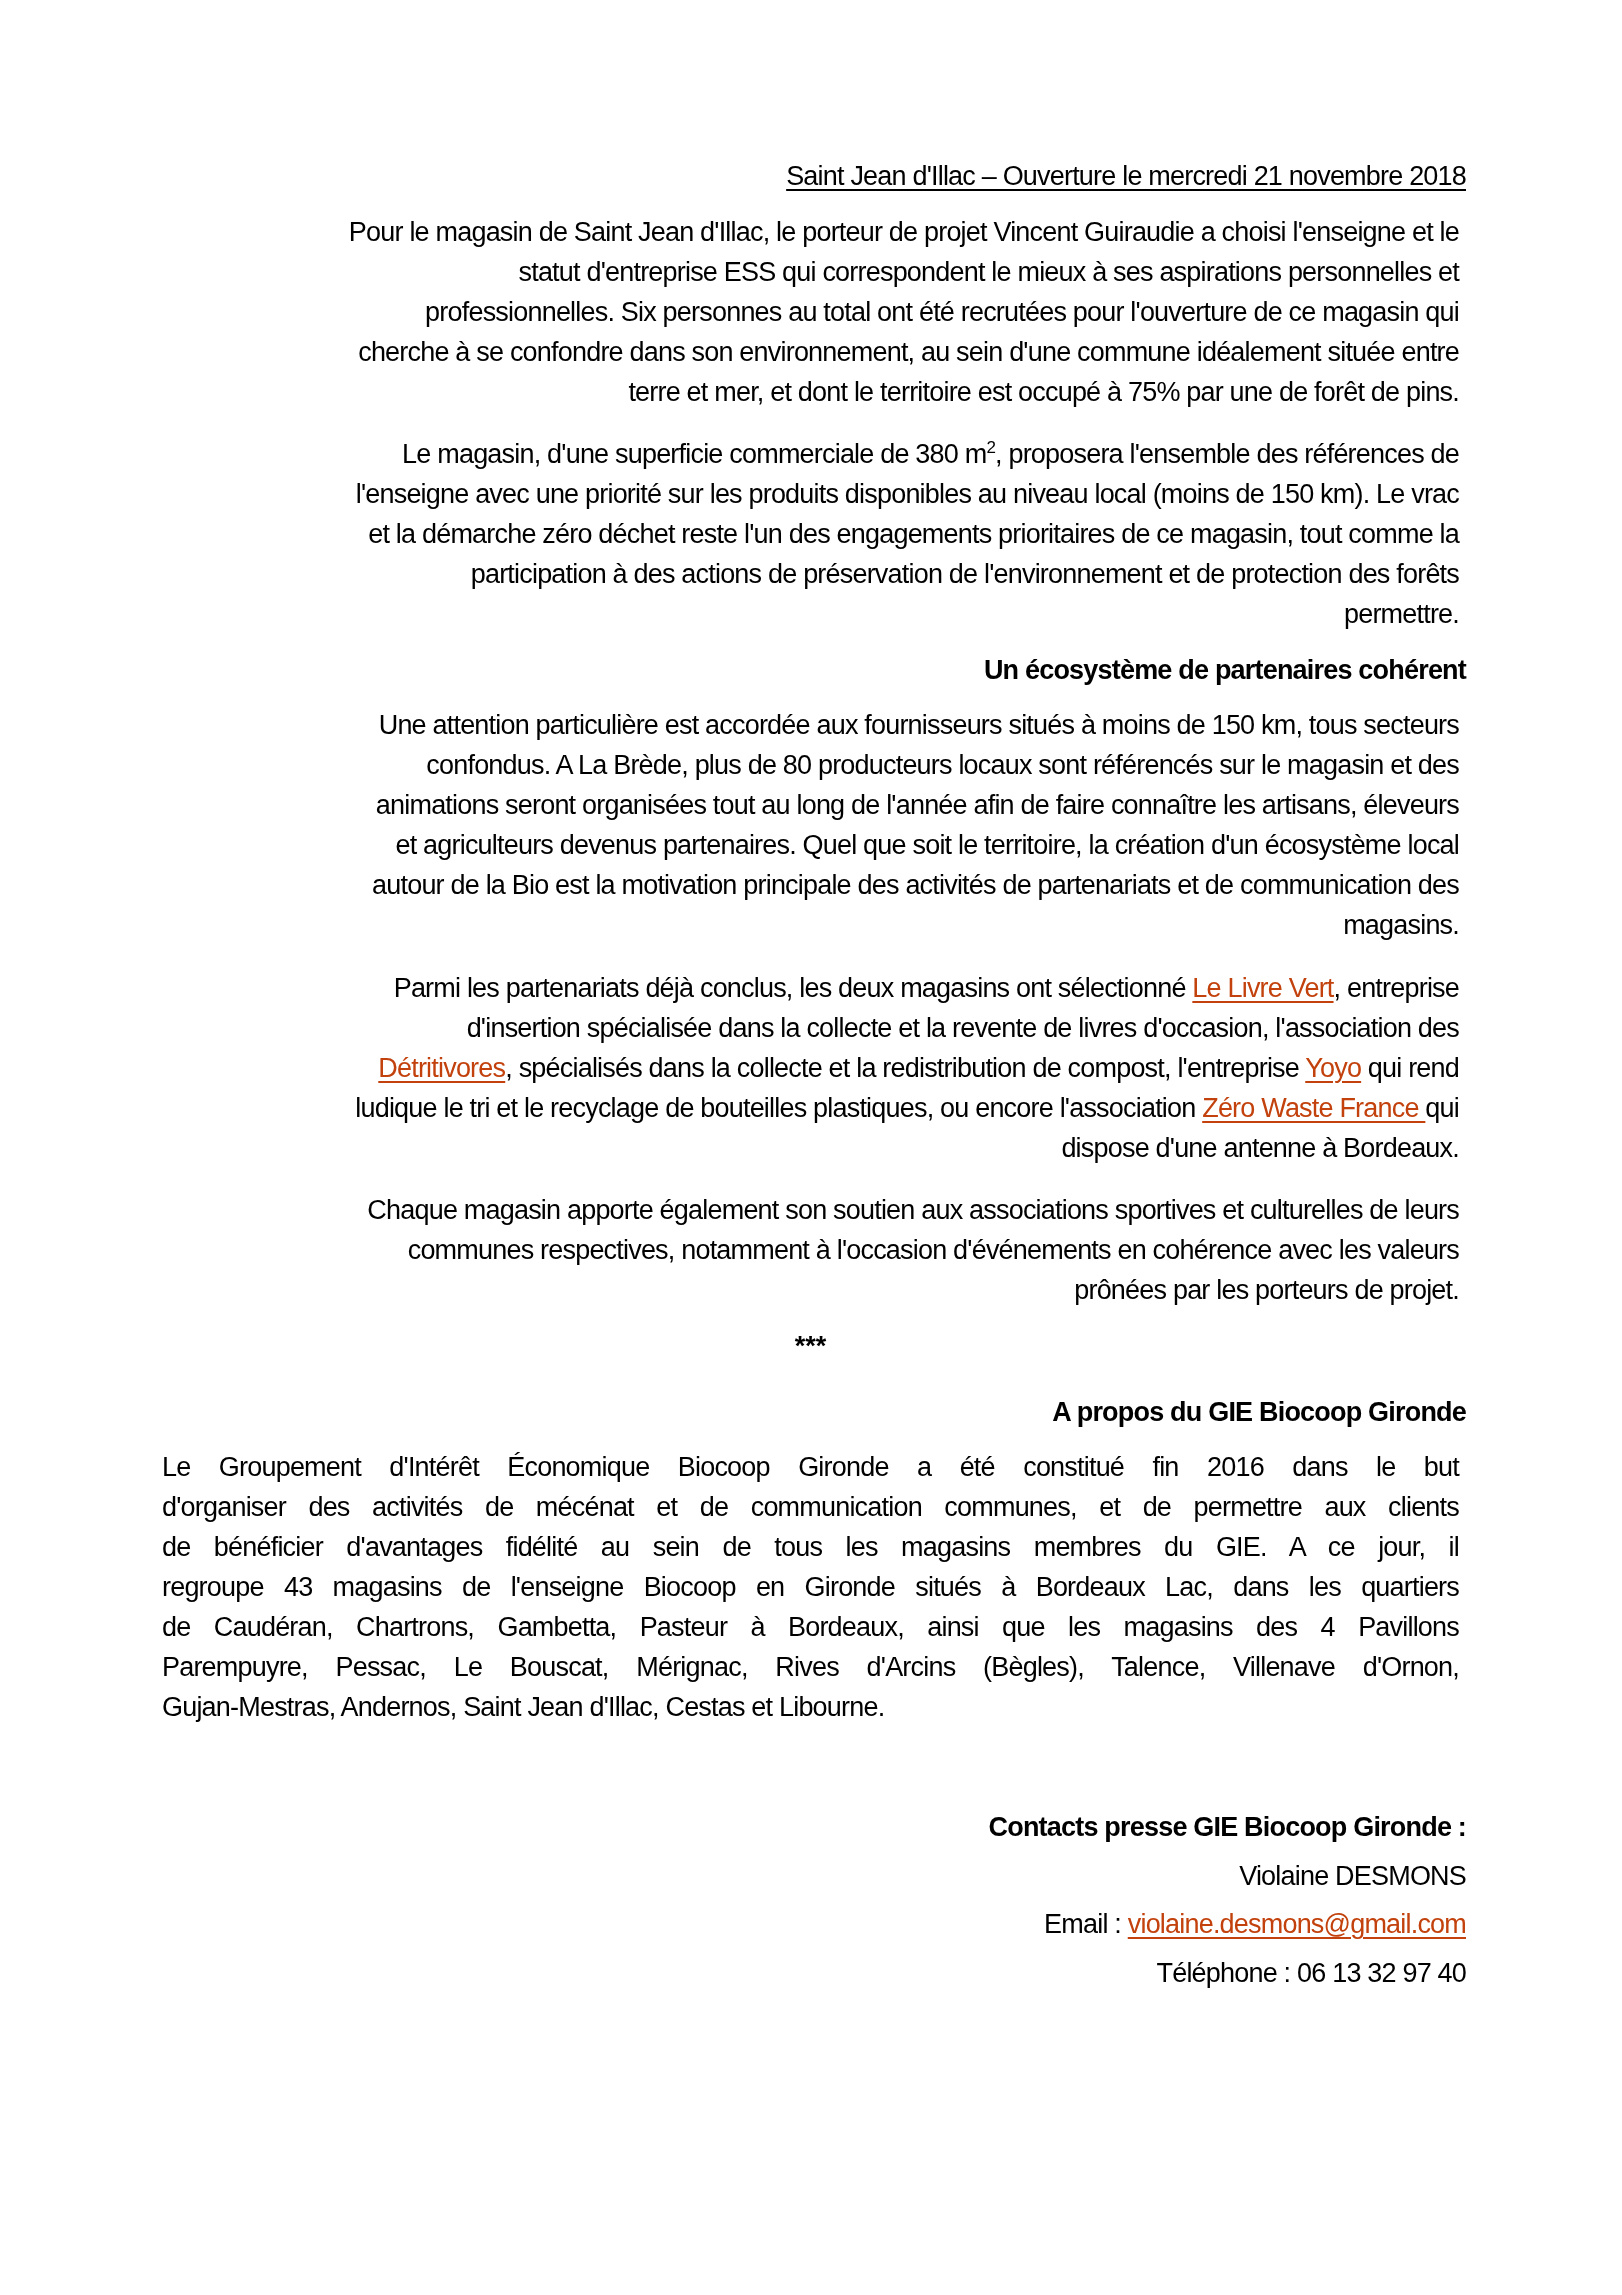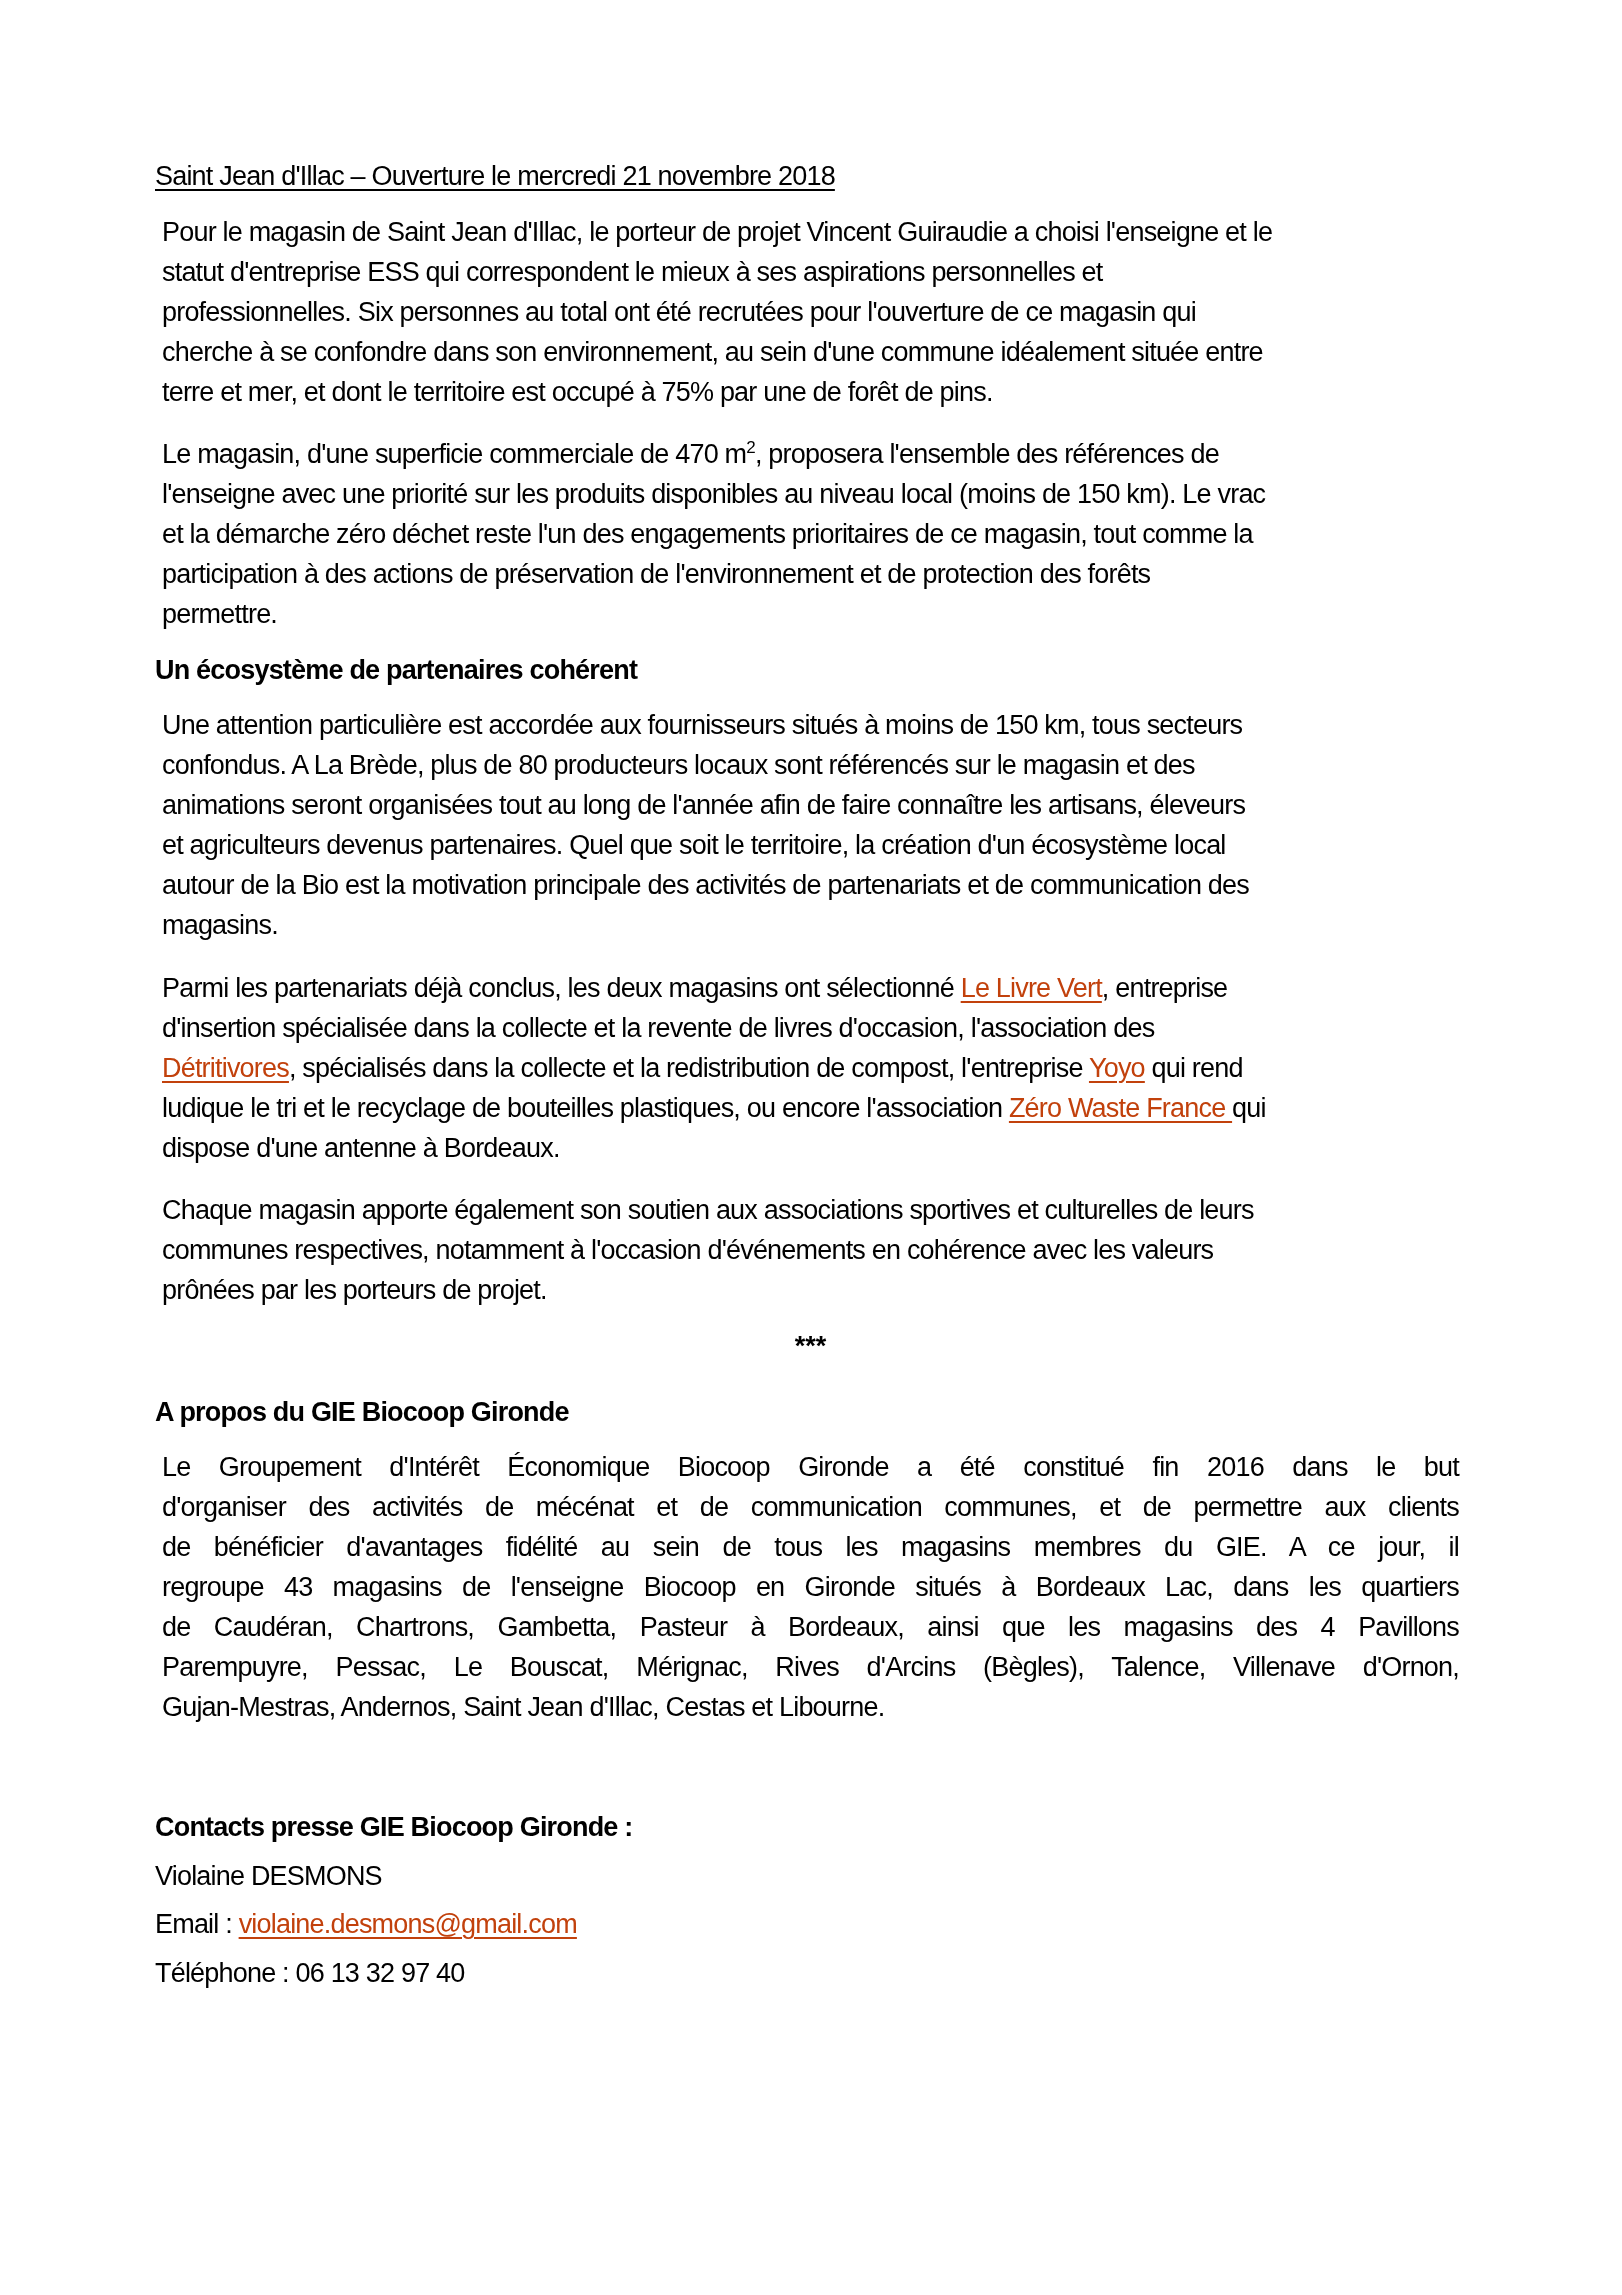--- a/index.html
+++ b/index.html
@@ -3,21 +3,21 @@
 <meta charset="utf-8">
 <style>
   html, body { margin: 0; padding: 0; background: #ffffff; }
   body { width: 1622px; height: 2295px; position: relative; overflow: hidden; }
   .page {
     position: absolute; left: 155px; top: 156px; width: 1311px;
     font-family: "Liberation Sans", "DejaVu Sans", sans-serif;
     color: #000000; font-size: 27px; line-height: 40px;
     letter-spacing: -0.8px;
   }
-  .line { display: block; white-space: nowrap; }
+  .line { display: block; white-space: nowrap; text-align: right; }
   .just .line { text-align: justify; text-align-last: justify; white-space: normal; }
   .just .line.last { text-align-last: left; }
   .u { text-decoration: underline; text-underline-offset: 3.9px; text-decoration-thickness: 2px; }
   .b { font-weight: bold; }
   .para { margin: 7px; }
   .gap-s { height: 8.5px; }
   .gap-m { height: 26px; }
   .gap-l { height: 73px; }
   .stars { text-align: center; font-weight: bold; letter-spacing: 0; }
   a { color: #c2410c; }
@@ -32,21 +32,21 @@
   <div class="gap-s"></div>
   <div class="para">
     <span class="line">Pour le magasin de Saint Jean d'Illac, le porteur de projet Vincent Guiraudie a choisi l'enseigne et le</span>
     <span class="line">statut d'entreprise ESS qui correspondent le mieux à ses aspirations personnelles et</span>
     <span class="line">professionnelles. Six personnes au total ont été recrutées pour l'ouverture de ce magasin qui</span>
     <span class="line">cherche à se confondre dans son environnement, au sein d'une commune idéalement située entre</span>
     <span class="line">terre et mer, et dont le territoire est occupé à 75% par une de forêt de pins.</span>
   </div>
   <div class="gap-s"></div>
   <div class="para">
-    <span class="line"><span>Le magasin, d'une superficie commerciale de 470 m</span><sup>2</sup><span>, proposera l'ensemble des références de</span></span>
+    <span class="line"><span>Le magasin, d'une superficie commerciale de 380 m</span><sup>2</sup><span>, proposera l'ensemble des références de</span></span>
     <span class="line">l'enseigne avec une priorité sur les produits disponibles au niveau local (moins de 150 km). Le vrac</span>
     <span class="line">et la démarche zéro déchet reste l'un des engagements prioritaires de ce magasin, tout comme la</span>
     <span class="line">participation à des actions de préservation de l'environnement et de protection des forêts</span>
     <span class="line">permettre.</span>
   </div>
   <div class="gap-s"></div>
 
   <div class="line b">Un écosystème de partenaires cohérent</div>
   <div class="gap-s"></div>
   <div class="para">

